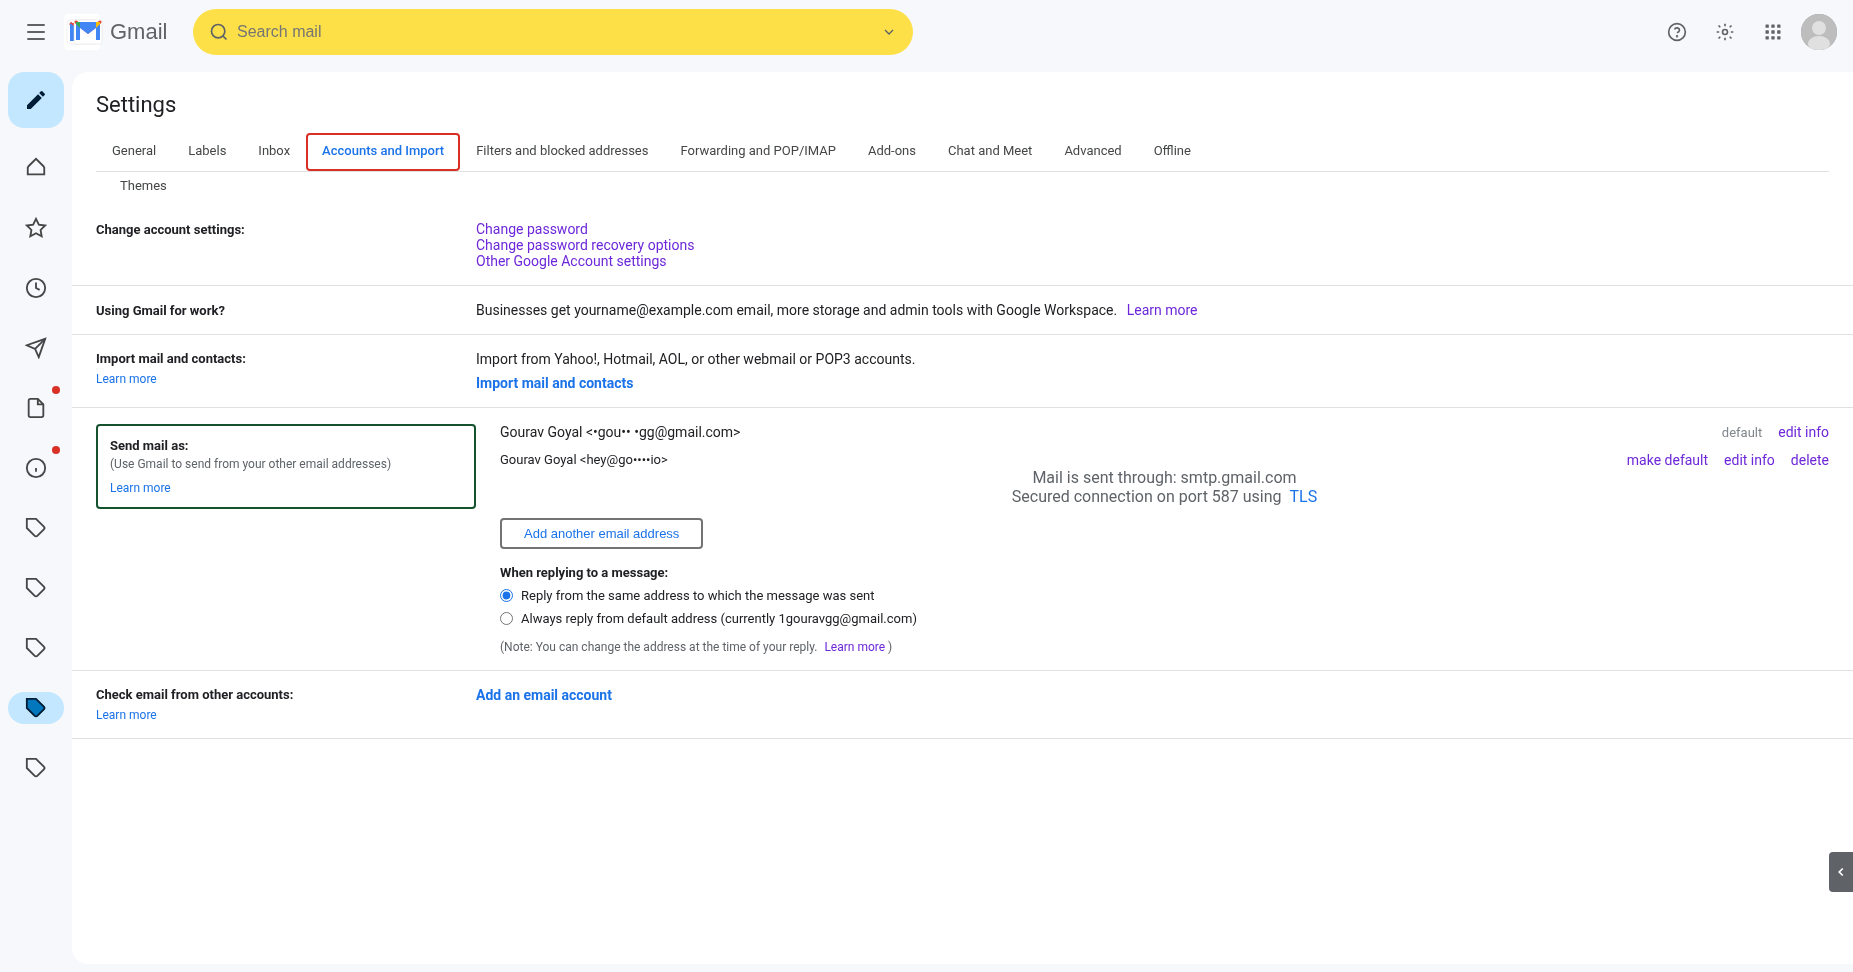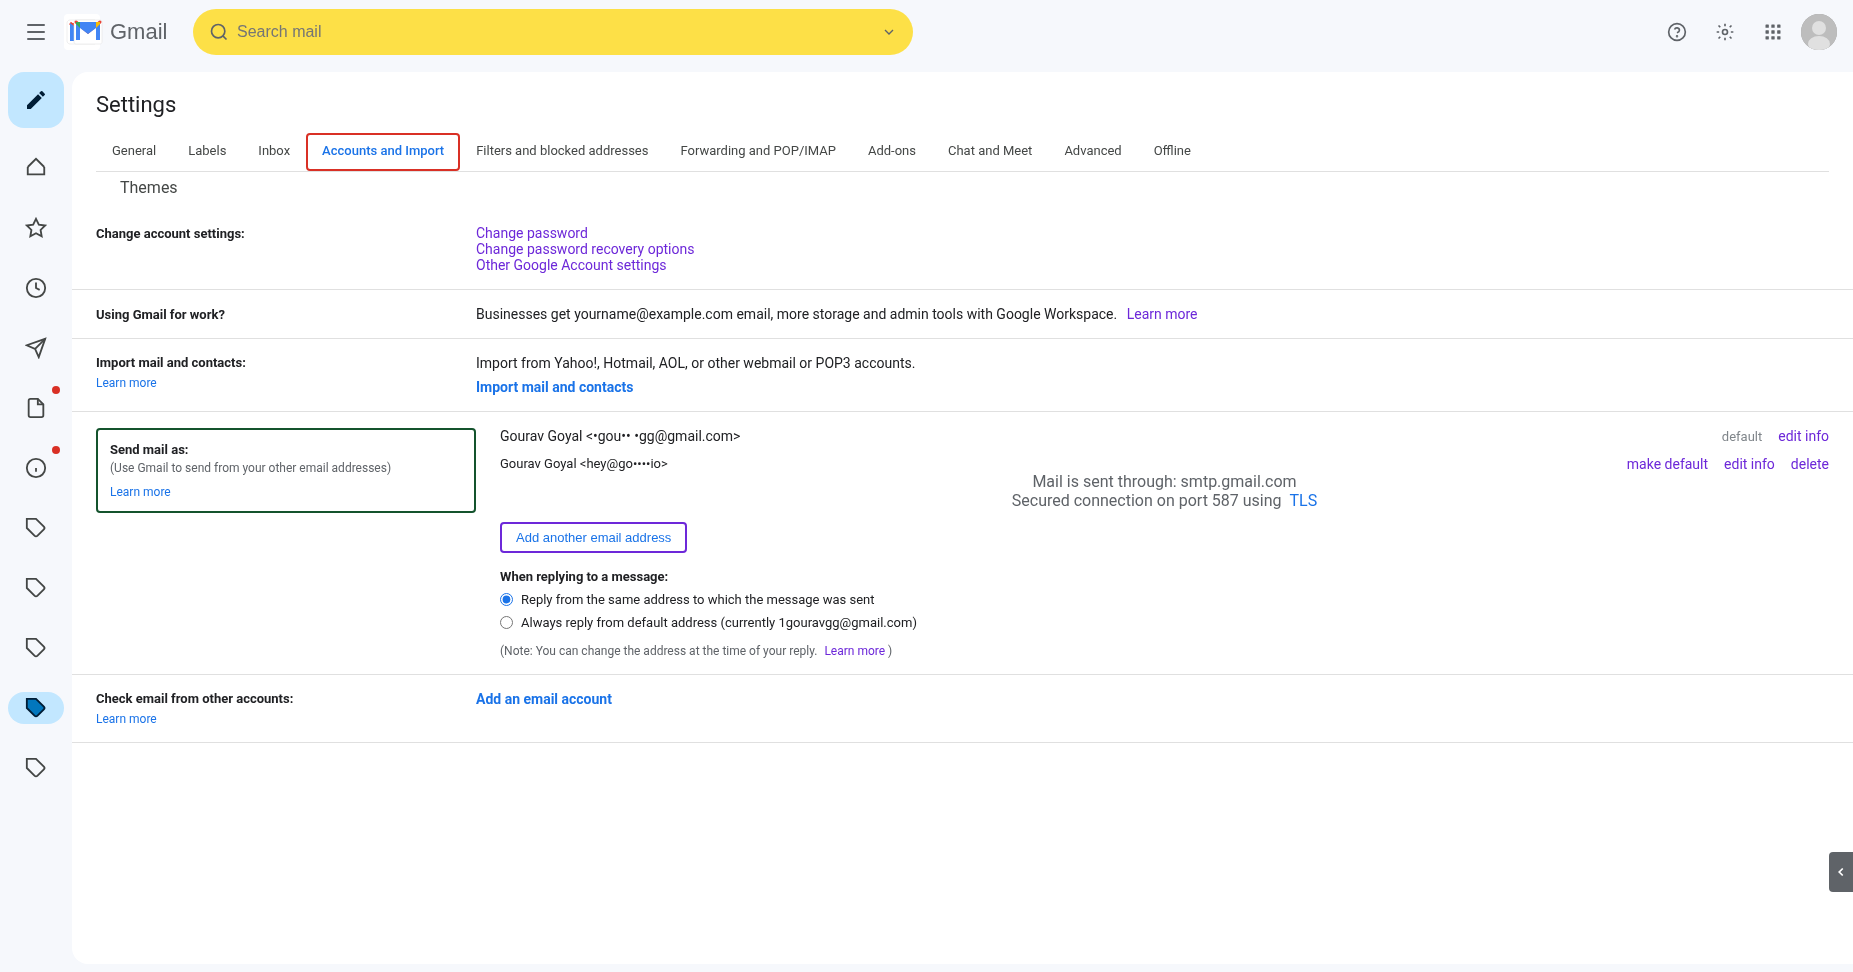--- a/index.html
+++ b/index.html
@@ -100,21 +100,21 @@
     .send-mail-meta { font-size: 16px; color: #5f6368; }
     .send-mail-row {
       display: flex; align-items: center; justify-content: space-between; margin-bottom: 12px;
     }
     .send-mail-actions { display: flex; gap: 16px; align-items: center; flex-shrink: 0; margin-left: 24px; }
     .send-mail-default { font-size: 13px; color: #80868b; }
     .tls-link { color: #1a73e8; cursor: pointer; }
 
     
     .add-email-btn {
-      border: 2px solid #6d28d9; border-radius: 4px; padding: 6px 14px;
+      border: 2px solid #737373; border-radius: 4px; padding: 6px 22px;
       font-size: 13px; color: #1a73e8; background: transparent; cursor: pointer;
       font-weight: 500; display: inline-block; margin-bottom: 16px;
     }
 
     
     .radio-group { display: flex; flex-direction: column; gap: 8px; margin-bottom: 14px; }
     .radio-label { display: flex; align-items: center; gap: 8px; font-size: 13px; cursor: pointer; }
     .radio-label input { accent-color: #1a73e8; cursor: pointer; }
     .radio-note { font-size: 12px; color: #5f6368; margin-top: 4px; }
 
@@ -127,21 +127,21 @@
     ::-webkit-scrollbar-thumb { background: #c1c1c1; border-radius: 4px; }
 
     
     .scroll-indicator {
       position: fixed; right: 0; bottom: 80px;
       width: 24px; height: 40px; background: #5f6368; color: white;
       display: flex; align-items: center; justify-content: center;
       border-radius: 4px 0 0 4px; cursor: pointer; font-size: 14px;
     }
 
-    .themes-row { padding: 6px 24px 12px 24px; font-size: 16px; color: #444746; cursor: pointer; }
+    .themes-row { padding: 6px 24px 12px 24px; font-size: 13px; color: #444746; cursor: pointer; }
   </style>
 </head>
 <body>
 
 <div class="topbar">
   <button class="hamburger-btn">
     <div class="hamburger-lines">
       <span></span>
         <span></span>
         <span></span>

